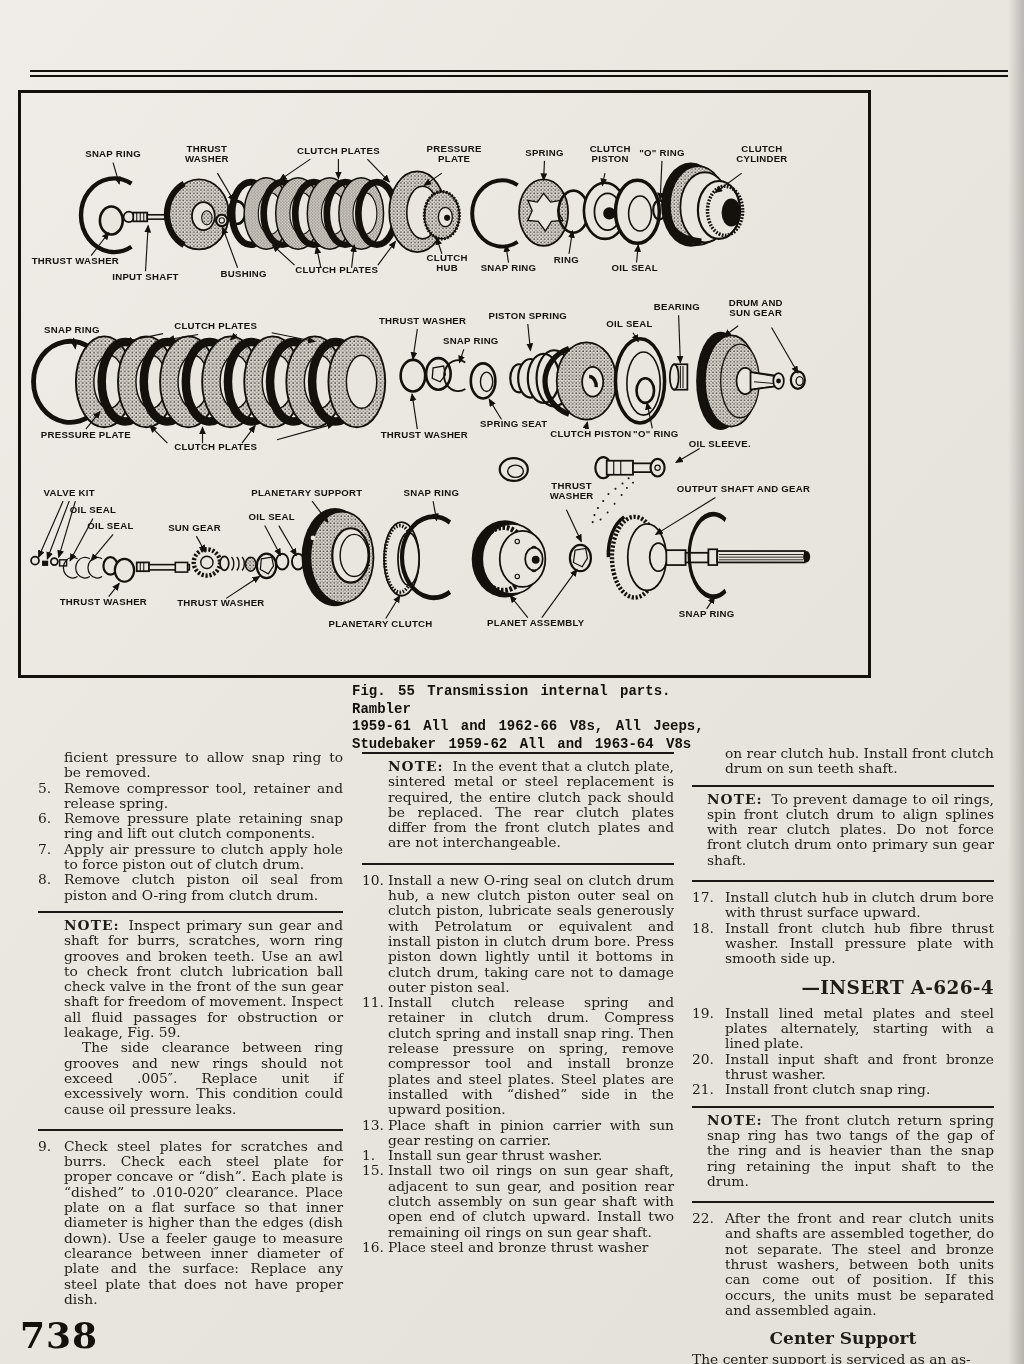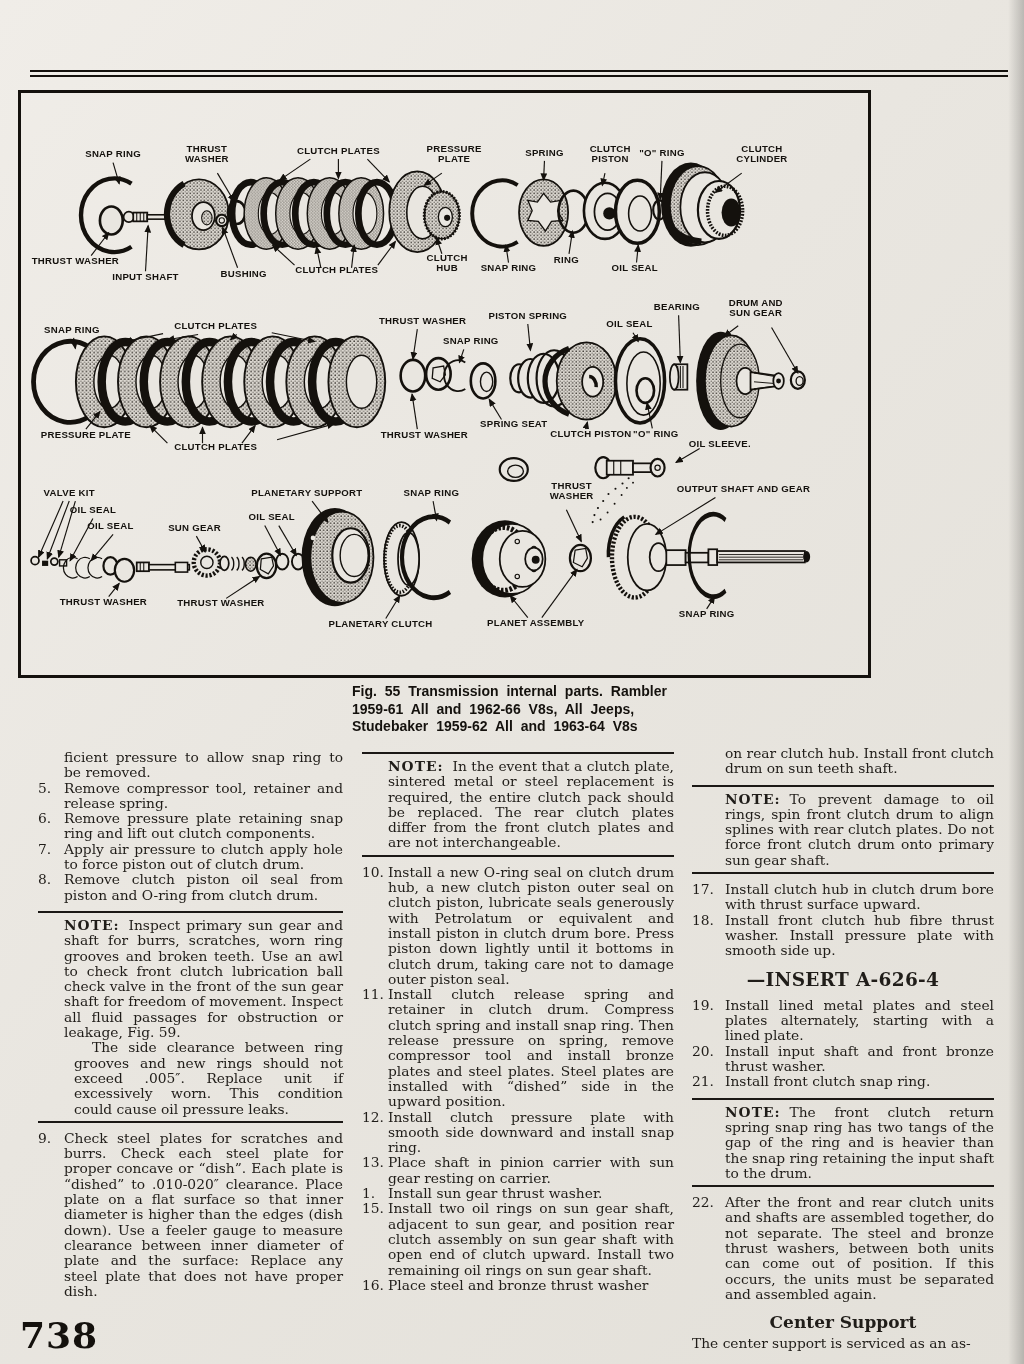--- a/index.html
+++ b/index.html
@@ -8,38 +8,38 @@
 .page{position:relative;width:1024px;height:1364px;overflow:hidden;color:#1b1815;
   background:linear-gradient(130deg,#f0ede8 0%,#e9e6e0 45%,#e3e0d9 100%)}
 .edge-shade{position:absolute;right:0;top:0;width:16px;height:100%;
   background:linear-gradient(to right,rgba(0,0,0,0),rgba(0,0,0,.20))}
 .title{position:absolute;left:34px;top:12px;font-family:"Liberation Sans",sans-serif;
   font-weight:bold;font-size:43px;letter-spacing:.5px;color:#14110d}
 .double-rule{position:absolute;left:30px;top:70px;width:978px;height:7px;
   border-top:2.5px solid #14110d;border-bottom:2px solid #14110d}
 .figure-box{position:absolute;left:18px;top:90px;width:853px;height:588px;border:3.5px solid #14110d}
 .figure-box svg{width:100%;height:100%;display:block}
-.caption{position:absolute;left:352px;top:683px;width:376px;font-family:Liberation Sans, sans-serif;
+.caption{position:absolute;left:352px;top:683px;width:376px;font-family:Liberation Mono, monospace;
   font-weight:bold;font-size:14px;line-height:17.5px;word-spacing:4px;color:#14110d}
 .col{position:absolute;font-size:13.8px;line-height:15.3px;text-align:justify;color:#201d19}
 .col-left{left:38px;top:750px;width:305px}
 .col-mid{left:362px;top:752px;width:312px}
 .col-right{left:692px;top:746px;width:302px}
 .indent{margin-left:26px}
 .col-right .indent{margin-left:33px}
 .item{display:flex}
 .item .num{flex:none;width:26px}
 .col-right .item .num{width:33px}
 .item .body{flex:1}
-.note{border-top:2.5px solid #1b1815;border-bottom:2.5px solid #1b1815;padding:5px 0 4px;margin:8px 0}
+.note{border-top:2.5px solid #1b1815;border-bottom:2.5px solid #1b1815;padding:5px 0 12px;margin:8px 0}
 .note .inner{margin-left:26px}
-.col-right .note .inner{margin-left:33px}
+.col-right .note .inner{margin-left:15px}
 .note b{letter-spacing:1px;margin-right:9px}
-.note .p2{text-indent:18px;margin-left:36px}
-.insert-heading{font-weight:bold;font-size:18.5px;margin:13px 0 11px;text-align:center;letter-spacing:.3px}
+.note .p2{text-indent:18px;margin-left:26px}
+.insert-heading{font-weight:bold;font-size:18.5px;margin:13px 0 11px;text-align:right;letter-spacing:.3px}
 .center-heading{font-weight:bold;font-size:17px;margin:13px 0 5px;text-align:center}
 .pageno{position:absolute;left:20px;top:1314px;font-size:36px;font-weight:bold;letter-spacing:1px;color:#14110d}
 .plabel{font-family:"Liberation Sans",sans-serif;font-weight:bold;font-size:11px;fill:#14110d;letter-spacing:.3px}
 .leader{stroke:#14110d;stroke-width:1.3;fill:none}
 .ln{stroke:#14110d;fill:none}
 </style>
 </head>
 <body>
 
 <div class="page">
@@ -476,24 +476,20 @@
     </div>
     <div class="item">
       <span class="num">10.</span>
       <span class="body">Install a new O-ring seal on clutch drum hub, a new clutch piston outer seal on clutch piston, lubricate seals generously with Petrolatum or equivalent and install piston in clutch drum bore. Press piston down lightly until it bottoms in clutch drum, taking care not to damage outer piston seal.</span>
     </div>
     <div class="item">
       <span class="num">11.</span>
       <span class="body">Install clutch release spring and retainer in clutch drum.  Compress clutch spring and install snap ring. Then release pressure on spring, remove compressor tool and install bronze plates and steel plates. Steel plates are installed with “dished” side in the upward position.</span>
     </div>
     <div class="item">
-      <span class="num">12.</span>
-      <span class="body">Install clutch pressure plate with smooth side downward and install snap ring.</span>
-    </div>
-    <div class="item">
       <span class="num">13.</span>
       <span class="body">Place shaft in pinion carrier with sun gear resting on carrier.</span>
     </div>
     <div class="item">
       <span class="num">1.</span>
       <span class="body">Install sun gear thrust washer.</span>
     </div>
     <div class="item">
       <span class="num">15.</span>
       <span class="body">Install two oil rings on sun gear shaft, adjacent to sun gear, and position rear clutch assembly on sun gear shaft with open end of clutch upward.  Install two remaining oil rings on sun gear shaft.</span>

